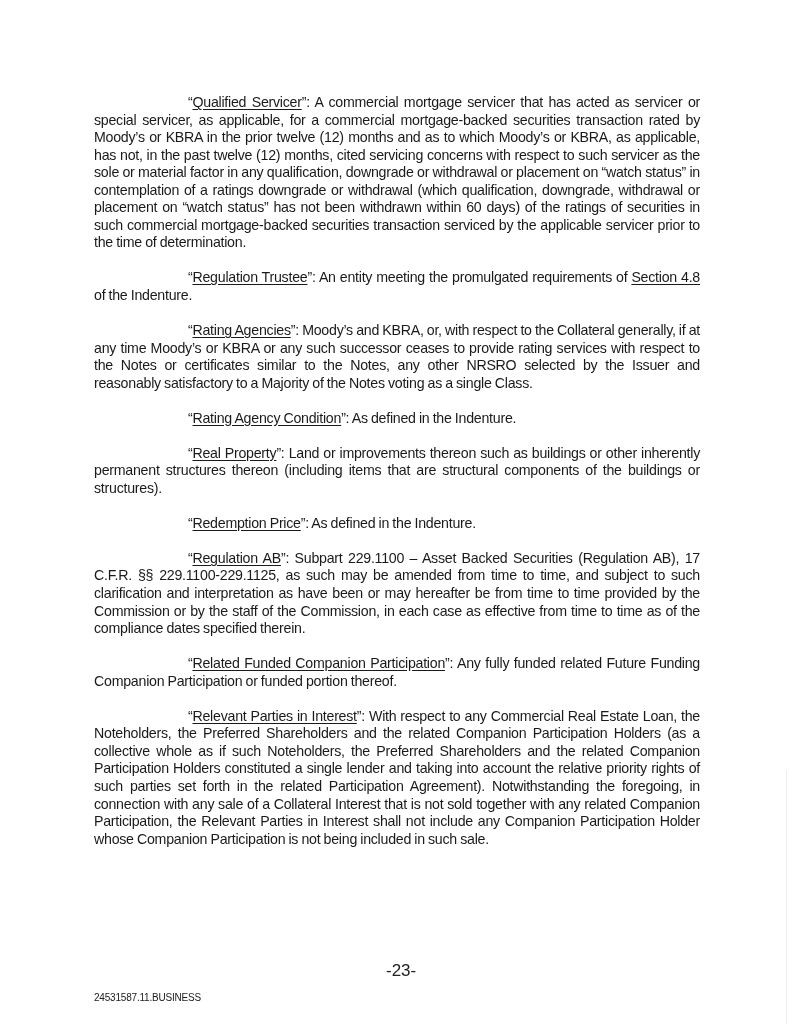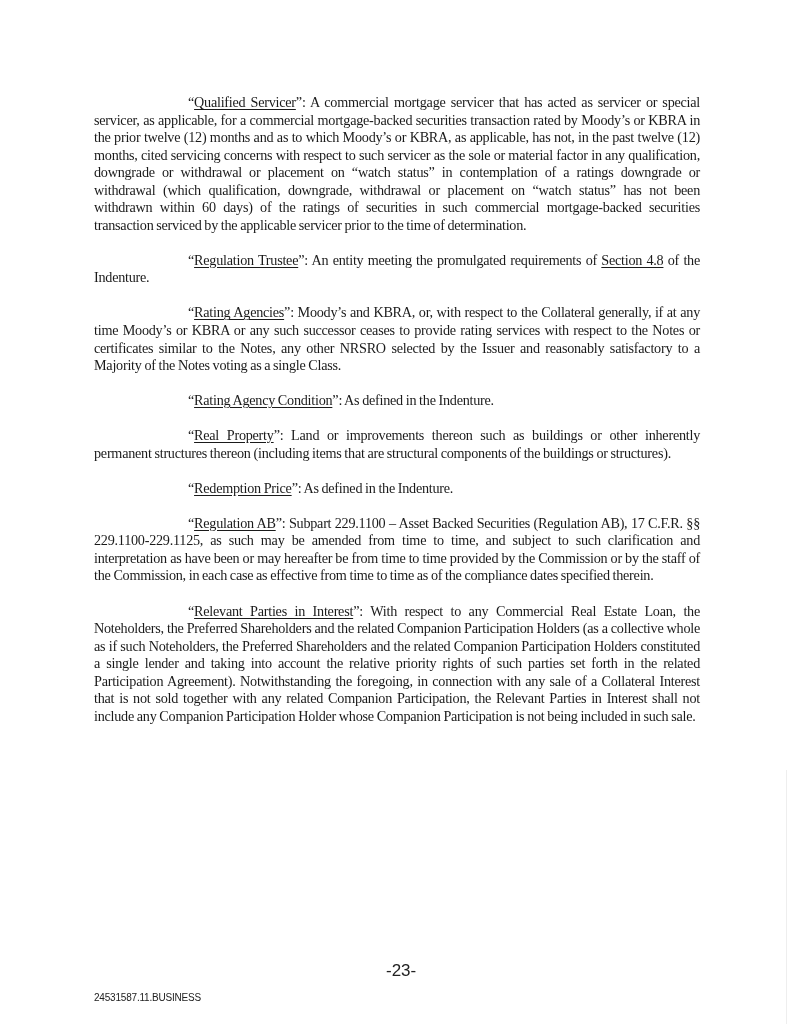--- a/index.html
+++ b/index.html
@@ -3,21 +3,21 @@
 <meta charset="utf-8">
 <style>
   html, body { margin: 0; padding: 0; background: #ffffff; }
   body { width: 791px; height: 1024px; position: relative; overflow: hidden; }
   .page {
     position: absolute; left: 94px; top: 94px; width: 606px;
     font-family: "Liberation Sans", sans-serif;
     font-size: 14.2px; line-height: 17.55px; color: #1a1a1a;
     letter-spacing: -0.25px; word-spacing: -0.5px;
   }
-  .para { text-align: justify; margin: 0 0 17.5px 0; text-indent: 94px; font-family: Liberation Serif, serif; }
+  .para { text-align: justify; margin: 0 0 17.5px 0; text-indent: 94px; }
   .term { text-decoration: underline; text-underline-offset: 2px; }
   .ref { text-decoration: underline; text-underline-offset: 2px; }
   .footer-left {
     position: absolute; left: 94px; top: 992px;
     font-family: "Liberation Sans", sans-serif; font-size: 10px; color: #222;
     letter-spacing: -0.2px;
   }
   .footer-page {
     position: absolute; left: 386px; top: 961px;
     font-family: "Liberation Sans", sans-serif; font-size: 17px; color: #222;
@@ -40,20 +40,21 @@
 
   <p class="para"><span>“</span><span class="term">Rating Agency Condition</span><span>”:  </span><span>As defined in the Indenture.</span></p>
 
   <p class="para"><span>“</span><span class="term">Real Property</span><span>”:  </span><span>Land or improvements thereon such as buildings or other inherently permanent structures thereon (including items that are structural components of the buildings or structures).</span></p>
 
   <p class="para"><span>“</span><span class="term">Redemption Price</span><span>”:  </span><span>As defined in the Indenture.</span></p>
 
   <p class="para"><span>“</span><span class="term">Regulation AB</span><span>”:  </span><span>Subpart 229.1100 – Asset Backed Securities (Regulation AB), 17 C.F.R. §§ 229.1100-229.1125, as such may be amended from time to time, and subject to such clarification and interpretation as have been or may hereafter be from time to time provided by the Commission or by the staff of the Commission, in each case as effective from time to time as of the compliance dates specified therein.</span></p>
 
 
+  <p class="para"><span>“</span><span class="term">Related Funded Companion Participation</span><span>”: </span><span>Any fully funded related Future Funding Companion Participation or funded portion thereof.</span></p>
 
   <p class="para"><span>“</span><span class="term">Relevant Parties in Interest</span><span>”: </span><span>With respect to any Commercial Real Estate Loan, the Noteholders, the Preferred Shareholders and the related Companion Participation Holders (as a collective whole as if such Noteholders, the Preferred Shareholders and the related Companion Participation Holders constituted a single lender and taking into account the relative priority rights of such parties set forth in the related Participation Agreement).  Notwithstanding the foregoing, in connection with any sale of a Collateral Interest that is not sold together with any related Companion Participation, the Relevant Parties in Interest shall not include any Companion Participation Holder whose Companion Participation is not being included in such sale.</span></p>
 
 </div>
 
 <div class="footer-left">24531587.11.BUSINESS</div>
 <div class="footer-page">-23-</div>
 <div class="edge-line"></div>
 
 </body></html>

